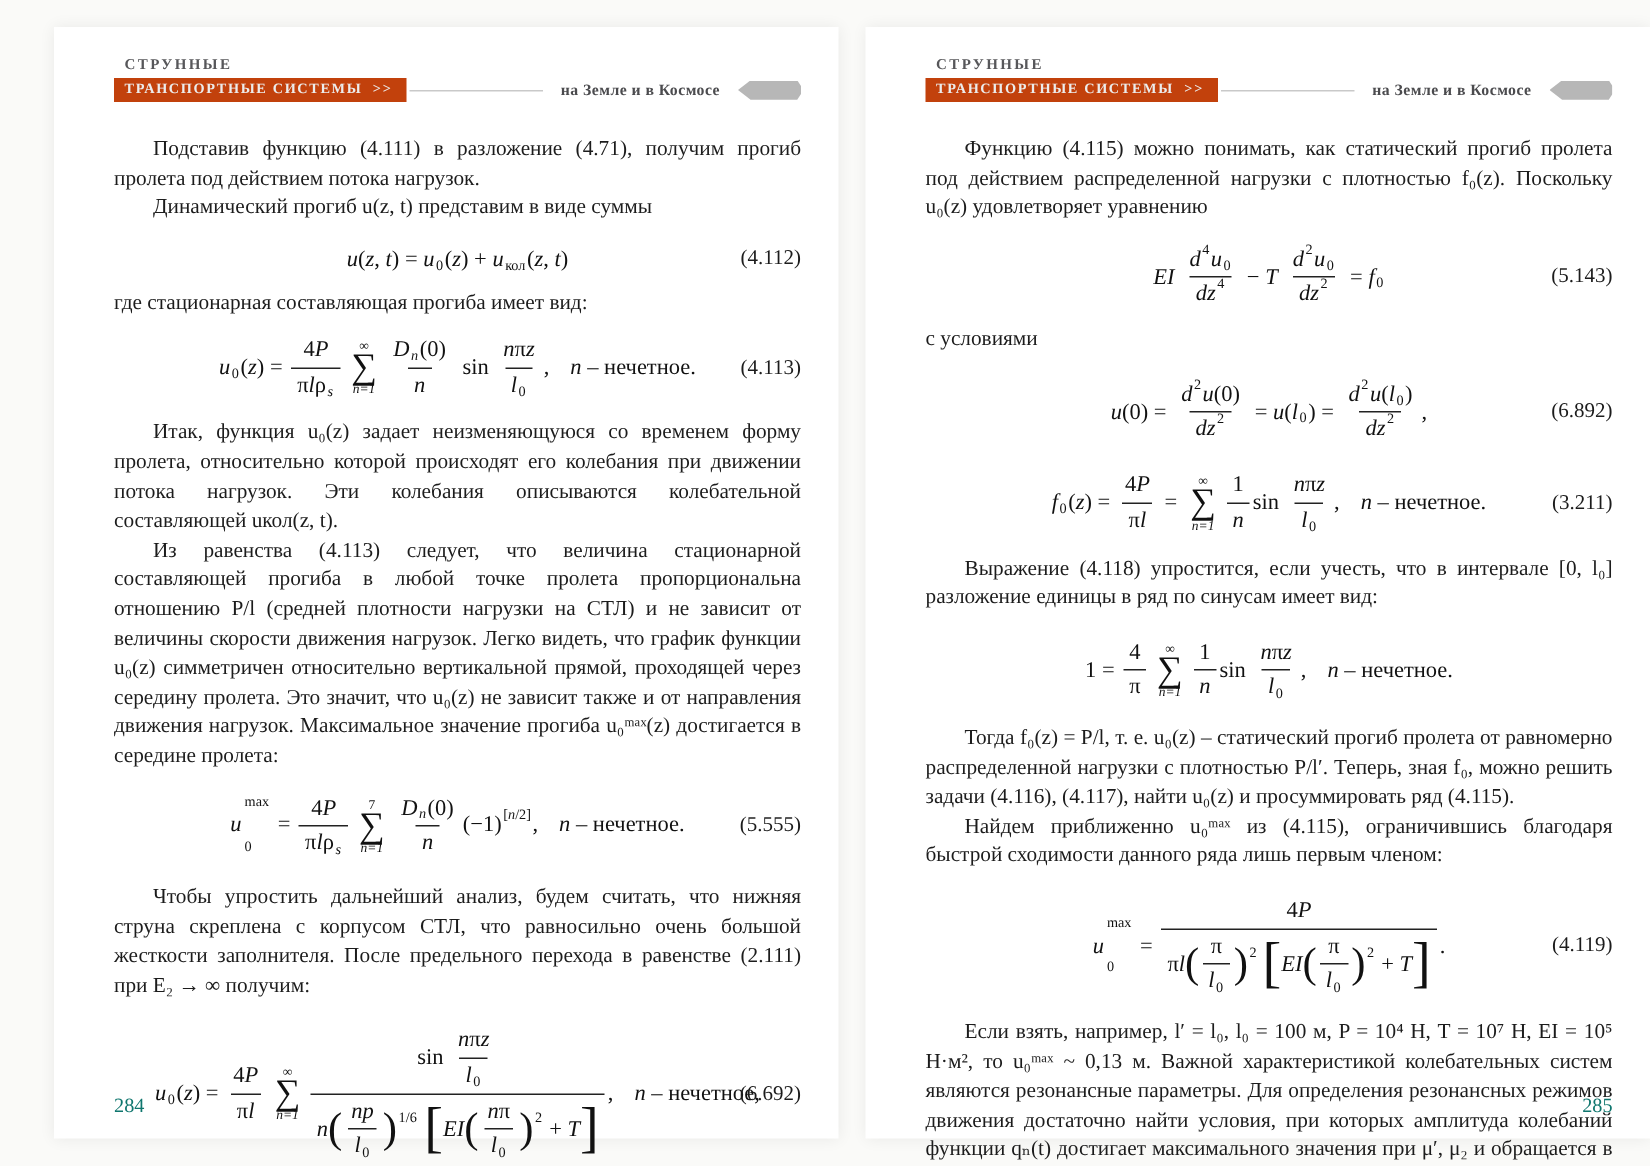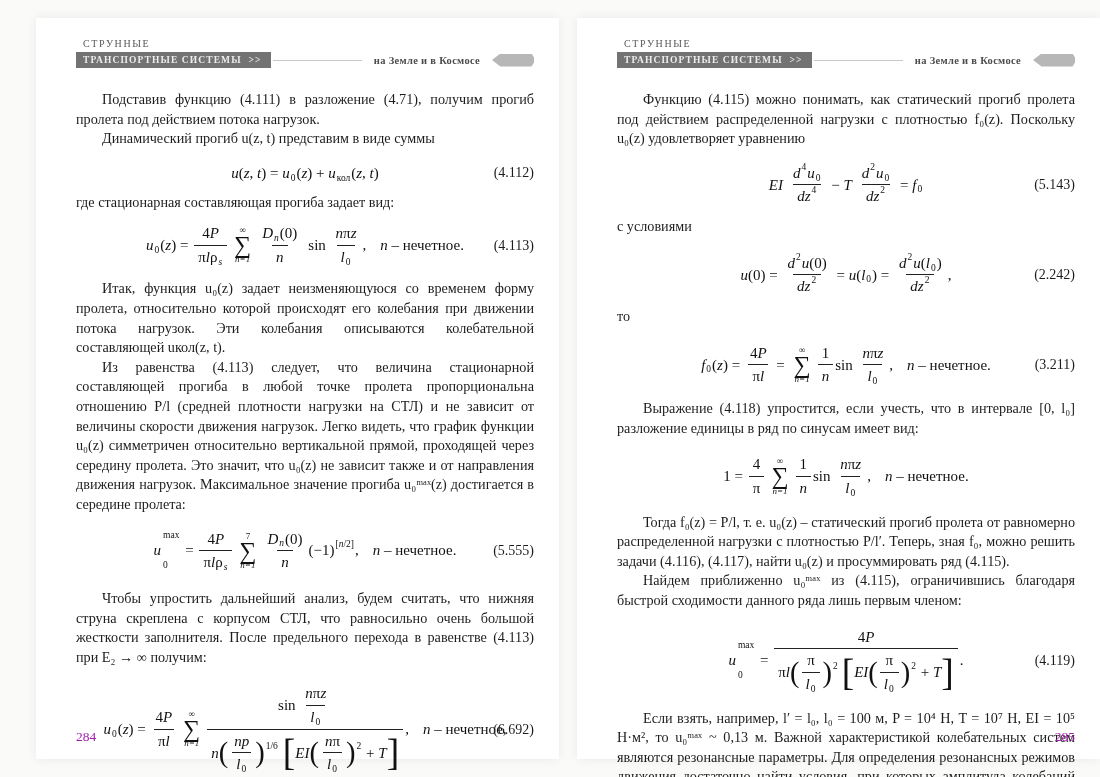--- a/index.html
+++ b/index.html
@@ -10,23 +10,23 @@
   }
   .page{
     position:absolute;top:18px;width:523px;height:741px;background:#ffffff;
     box-shadow:0 0 10px rgba(0,0,0,.07);
     padding:20px 25px 0 40px;box-sizing:border-box;
   }
   .page-left{left:36px;}
   .page-right{left:577px;}
 
   
-  .brand-top{font-size:10px;font-weight:normal;letter-spacing:1.6px;color:#57575a;margin:0 0 3px 7px;}
+  .brand-top{font-size:10px;font-weight:bold;letter-spacing:1.6px;color:#57575a;margin:0 0 3px 7px;}
   .brand-row{display:flex;align-items:center;}
-  .brand-box{background:#737373;color:#ececec;font-size:9.5px;font-weight:bold;letter-spacing:1.1px;
+  .brand-box{background:#c2410c;color:#ececec;font-size:9.5px;font-weight:bold;letter-spacing:1.1px;
              padding:3px 9px 3px 7px;display:flex;gap:7px;align-items:center;white-space:nowrap;}
   .brand-line{flex:1;height:1px;background:#c9c9c9;margin:0 12px 0 2px;}
   .brand-right{font-size:10.5px;font-weight:bold;color:#4b4b4e;letter-spacing:.3px;white-space:nowrap;}
   .brand-arrow{width:42px;height:13px;background:#b7b7b7;margin-left:12px;
                clip-path:polygon(0 50%,20% 0,94% 0,100% 30%,100% 70%,94% 100%,20% 100%);}
 
   
   .pg-content{margin-top:22px;font-size:14.2px;line-height:1.38;color:#1c1c1c;text-align:justify;}
   .para{margin:0;}
   .indent{text-indent:26px;}
@@ -50,21 +50,21 @@
   .mfd{display:inline-flex;align-items:center;justify-content:flex-start;border-top:1px solid #222;padding:1px 4px 0;}
   .ms{display:inline-flex;flex-direction:column;align-items:center;margin:0 5px;line-height:1;}
   .mst{font-size:9px;}
   .msg{font-size:24px;line-height:.85;}
   .msb{font-size:9px;font-style:italic;}
   .mup{align-self:center;font-size:9.5px;margin:0 1px;transform:translateY(-6px);}
   .mdn{align-self:center;font-size:9.5px;margin:0 1px;transform:translateY(5px);}
   .mud{display:inline-flex;flex-direction:column;align-items:flex-start;font-size:9.5px;line-height:1;margin:0 2px;gap:20px;}
   .mp,.mb{font-weight:400;line-height:.9;align-self:center;}
 
-  .pg-num{position:absolute;bottom:14px;font-size:13.5px;color:#a21caf;}
+  .pg-num{position:absolute;bottom:14px;font-size:13.5px;color:#0f766e;}
   .pg-num.pn-left{left:40px;}
   .pg-num.pn-right{right:25px;margin-left:33px;}
 </style>
 </head>
 <body>
 
 <div class="page page-left">
   <div class="pg-header">
     <div class="brand-top">СТРУННЫЕ</div>
     <div class="brand-row">
@@ -101,21 +101,21 @@
             <span class="mt">(</span>
             <span class="mi">z</span>
             <span class="mt">, </span>
             <span class="mi">t</span>
             <span class="mt">)</span>
           </span>
         </span>
       <span class="eq-tag">(4.112)</span>
     </div>
 
-    <p class="para">где стационарная составляющая прогиба задает вид:</p>
+    <p class="para">где стационарная составляющая прогиба имеет вид:</p>
 
     <div class="eq m113">
       <span class="eq-center">
           <span class="mr">
             <span class="mi">u</span>
             <span class="mdn"><span class="mt">0</span></span>
             <span class="mt">(</span>
             <span class="mi">z</span>
             <span class="mt">) = </span>
             <span class="mf">
@@ -234,21 +234,21 @@
               </span></span>
             <span class="mt">,</span>
             <span class="msp" style="width: 14px;"></span>
             <span class="mi">n</span>
             <span class="mt"> – нечетное.</span>
           </span>
         </span>
       <span class="eq-tag">(5.555)</span>
     </div>
 
-    <p class="para indent">Чтобы упростить дальнейший анализ, будем считать, что нижняя струна скреплена с корпусом СТЛ, что равносильно очень большой жесткости заполнителя. После предельного перехода в равенстве (4.113) при E₂ → ∞ получим:</p>
+    <p class="para indent">Чтобы упростить дальнейший анализ, будем считать, что нижняя струна скреплена с корпусом СТЛ, что равносильно очень большой жесткости заполнителя. После предельного перехода в равенстве (2.111) при E₂ → ∞ получим:</p>
 
     <div class="eq m115">
       <span class="eq-center">
           <span class="mr">
             <span class="mi">u</span>
             <span class="mdn"><span class="mt">0</span></span>
             <span class="mt">(</span>
             <span class="mi">z</span>
             <span class="mt">) = </span>
             <span class="mf">
@@ -472,24 +472,23 @@
               <span class="mfd">
                 <span class="mr">
                   <span class="mi">dz</span>
                   <span class="mup"><span class="mt">2</span></span>
                 </span>
               </span>
             </span>
             <span class="mt">,</span>
           </span>
         </span>
-      <span class="eq-tag">(2.242)</span>
-    </div>
-
-    <p class="para">то</p>
+      <span class="eq-tag">(6.892)</span>
+    </div>
+
 
     <div class="eq m118">
       <span class="eq-center">
           <span class="mr">
             <span class="mi">f</span>
             <span class="mdn"><span class="mt">0</span></span>
             <span class="mt">(</span>
             <span class="mi">z</span>
             <span class="mt">) = </span>
             <span class="mf">

